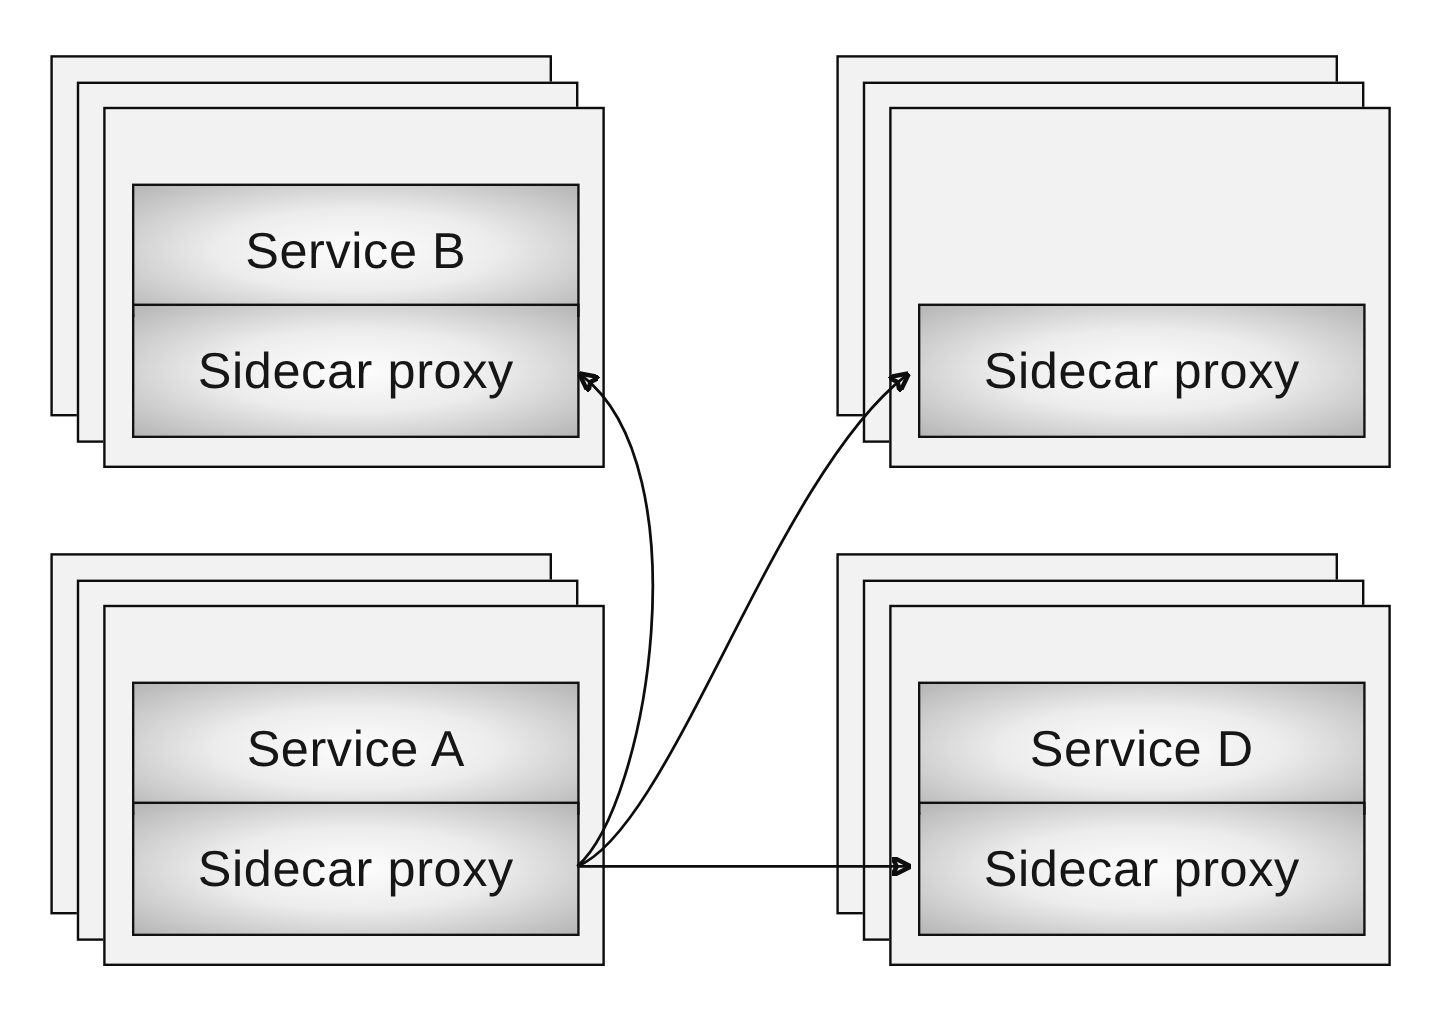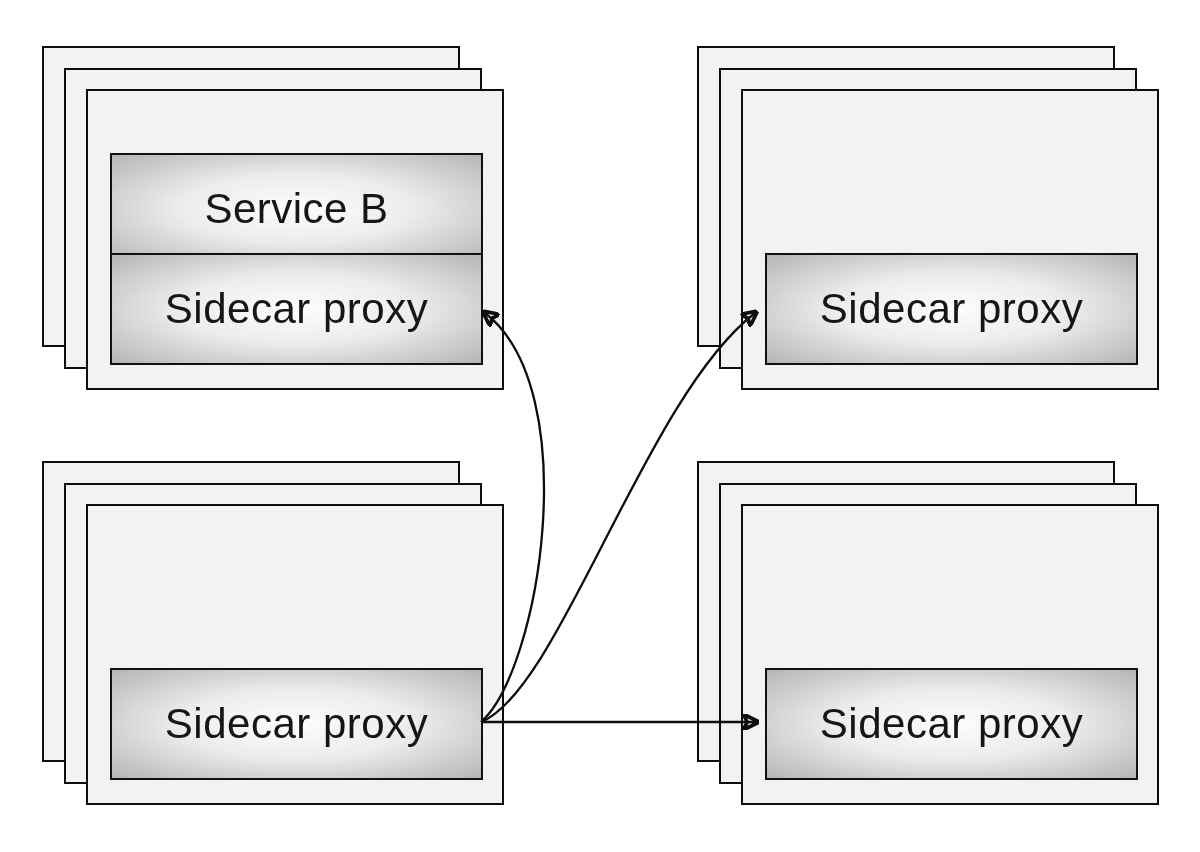--- a/index.html
+++ b/index.html
@@ -97,30 +97,36 @@
       <div class="inner-box proxy">
         <span>Sidecar proxy</span>
       </div>
     </div>
   </div>
 
   <div class="group group-a">
     <div class="card back"></div>
     <div class="card middle"></div>
     <div class="card front">
+      <div class="inner-box service">
+        <span>Service A</span>
+      </div>
       <div class="inner-box proxy">
         <span>Sidecar proxy</span>
       </div>
     </div>
   </div>
 
   <div class="group group-d">
     <div class="card back"></div>
     <div class="card middle"></div>
     <div class="card front">
+      <div class="inner-box service">
+        <span>Service D</span>
+      </div>
       <div class="inner-box proxy">
         <span>Sidecar proxy</span>
       </div>
     </div>
   </div>
 
   <svg class="arrows" viewBox="0 0 1200 852">
     <defs>
       <marker id="arrowhead" viewBox="0 0 10 10" refX="8" refY="5" markerWidth="7" markerHeight="7" orient="auto-start-reverse">
         <path d="M 0 0 L 10 5 L 0 10 L 2.6 5 z" fill="#0d0d0d" stroke="none"></path>

